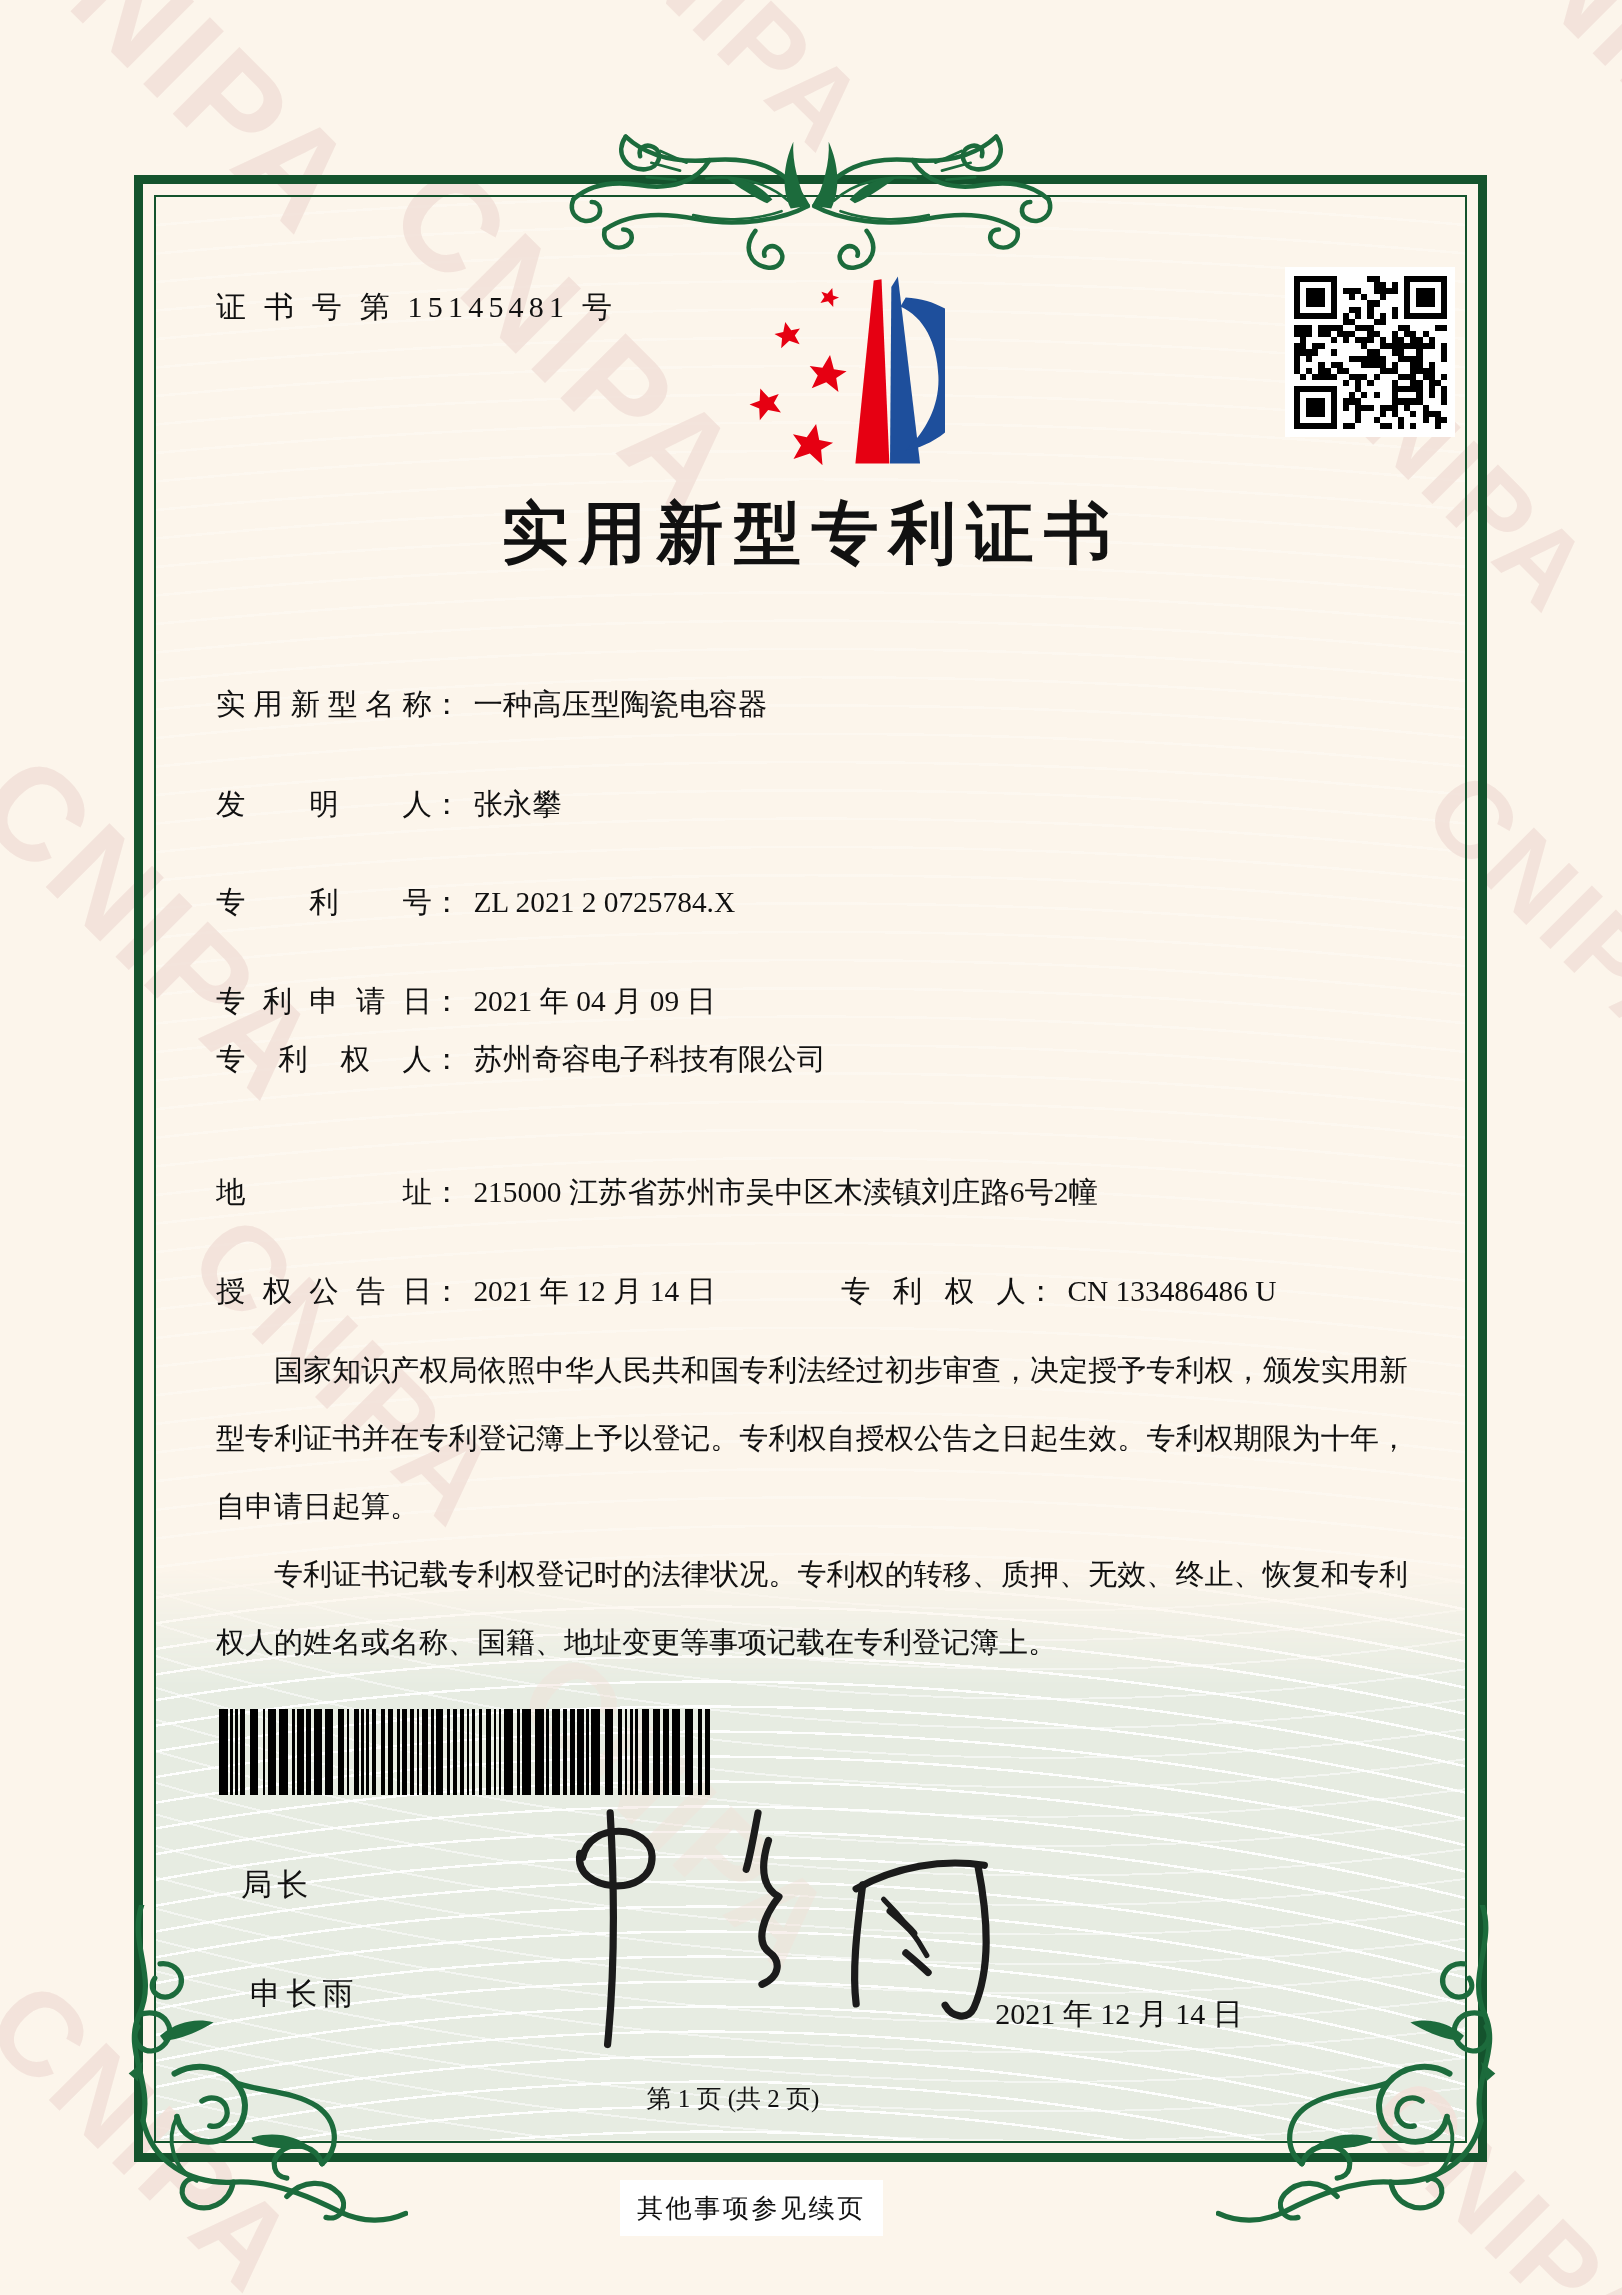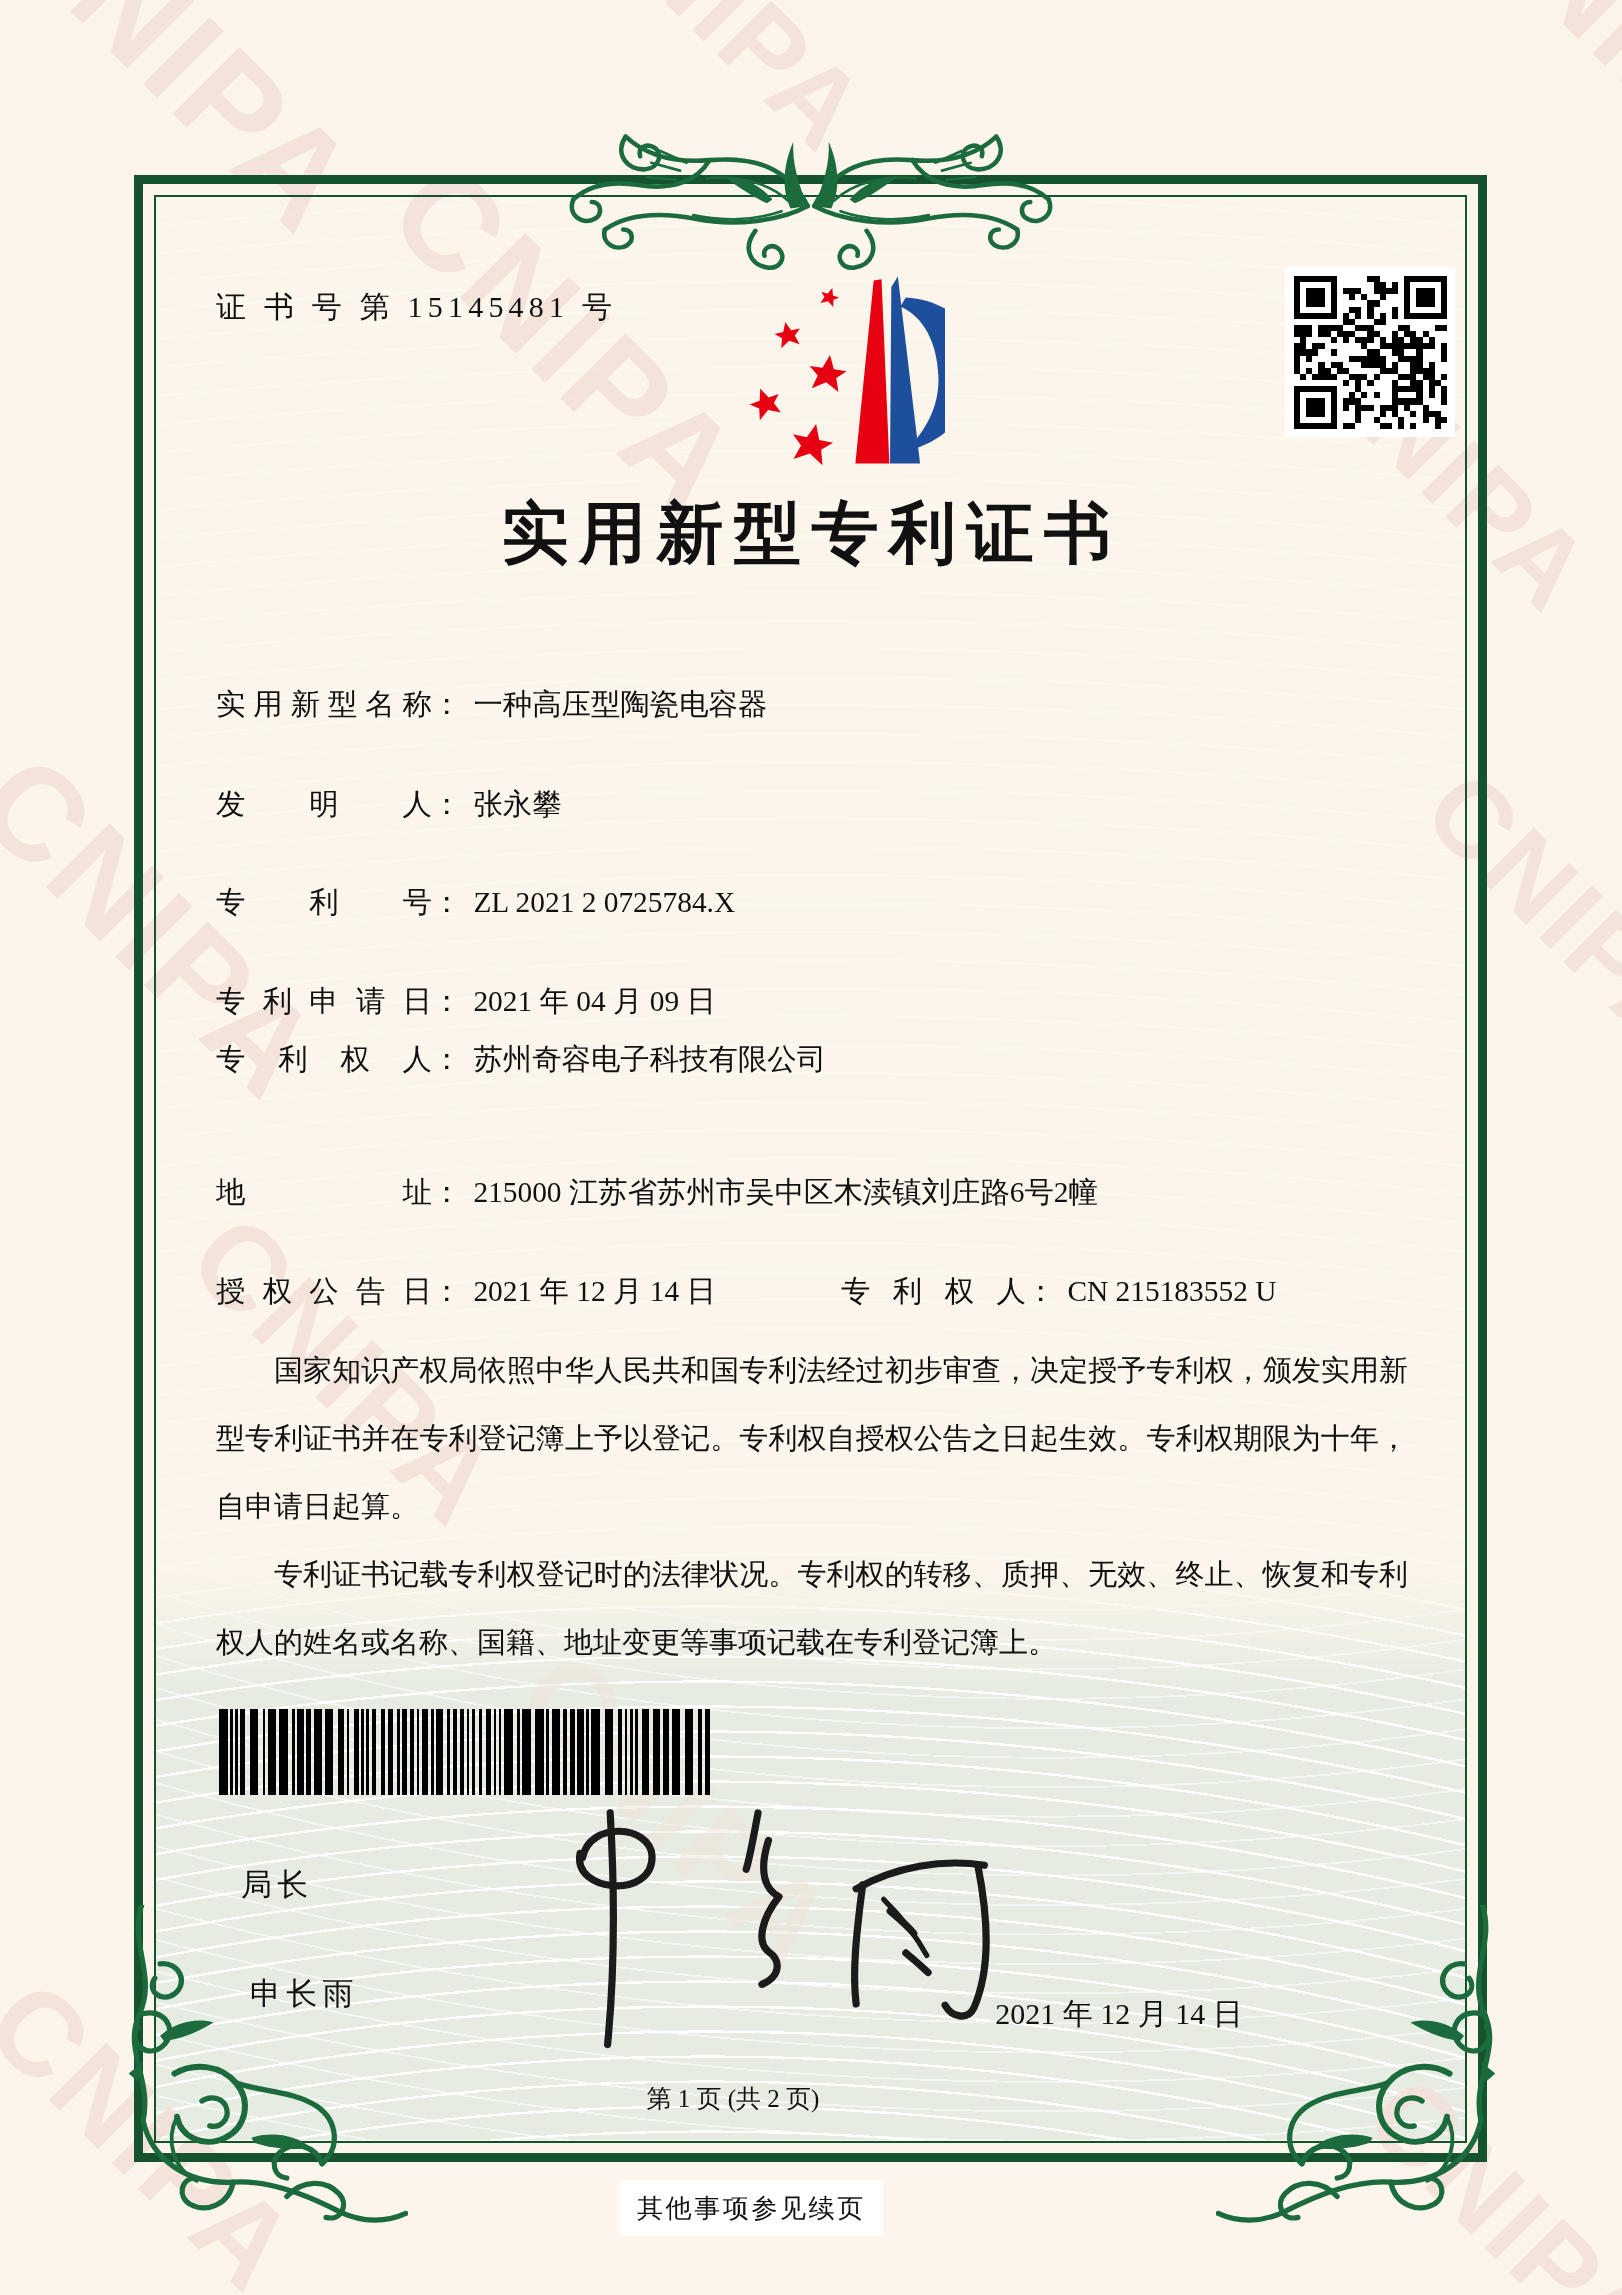--- a/index.html
+++ b/index.html
@@ -442,21 +442,21 @@
 </div>
 <div class="frow" style="top:1040px;">
   <span class="f-label">专利权人</span><span>：</span><span class="f-value">苏州奇容电子科技有限公司</span>
 </div>
 <div class="frow" style="top:1173px;">
   <span class="f-label">地址</span><span>：</span><span class="f-value">215000 江苏省苏州市吴中区木渎镇刘庄路6号2幢</span>
 </div>
 <div class="frow" style="top:1272px;width:1192px;">
   <span class="f-label">授权公告日</span><span>：</span><span class="f-value">2021 年 12 月 14 日</span>
   <span class="grant-pair">
-    <span class="f-label2">专利权人</span><span>：</span><span class="f-value">CN 215183552 U</span>
+    <span class="f-label2">专利权人</span><span>：</span><span class="f-value">CN 133486486 U</span>
   </span>
 </div>
 
 <div class="paras">
   <p>国家知识产权局依照中华人民共和国专利法经过初步审查，决定授予专利权，颁发实用新型专利证书并在专利登记簿上予以登记。专利权自授权公告之日起生效。专利权期限为十年，自申请日起算。</p>
   <p>专利证书记载专利权登记时的法律状况。专利权的转移、质押、无效、终止、恢复和专利权人的姓名或名称、国籍、地址变更等事项记载在专利登记簿上。</p>
 </div>
 
 <div class="barcode" id="barcode">
     <span style="width: 8.5px; background: rgb(0, 0, 0);"></span>

